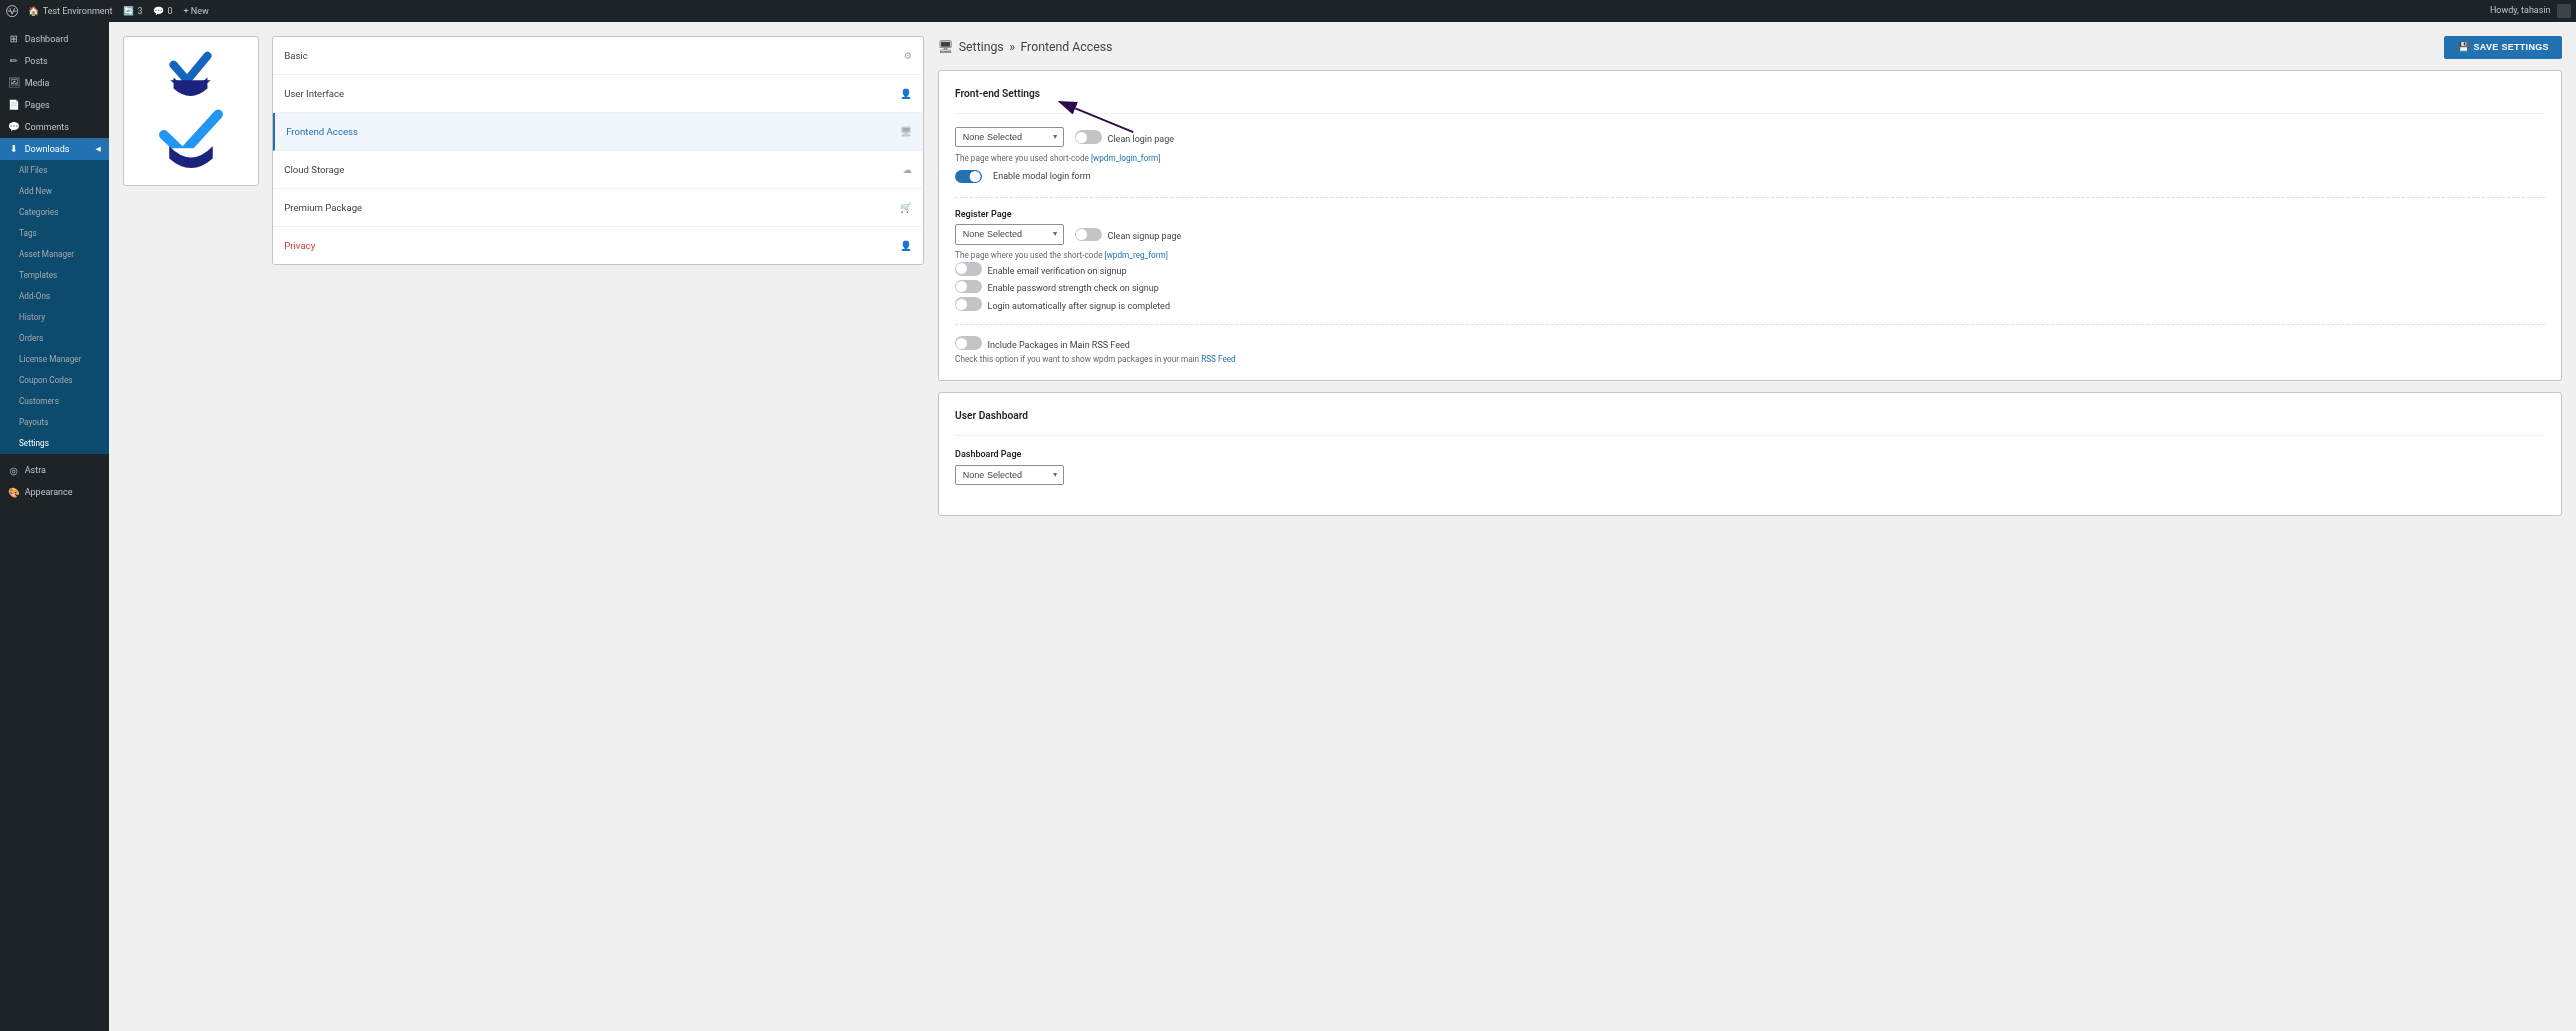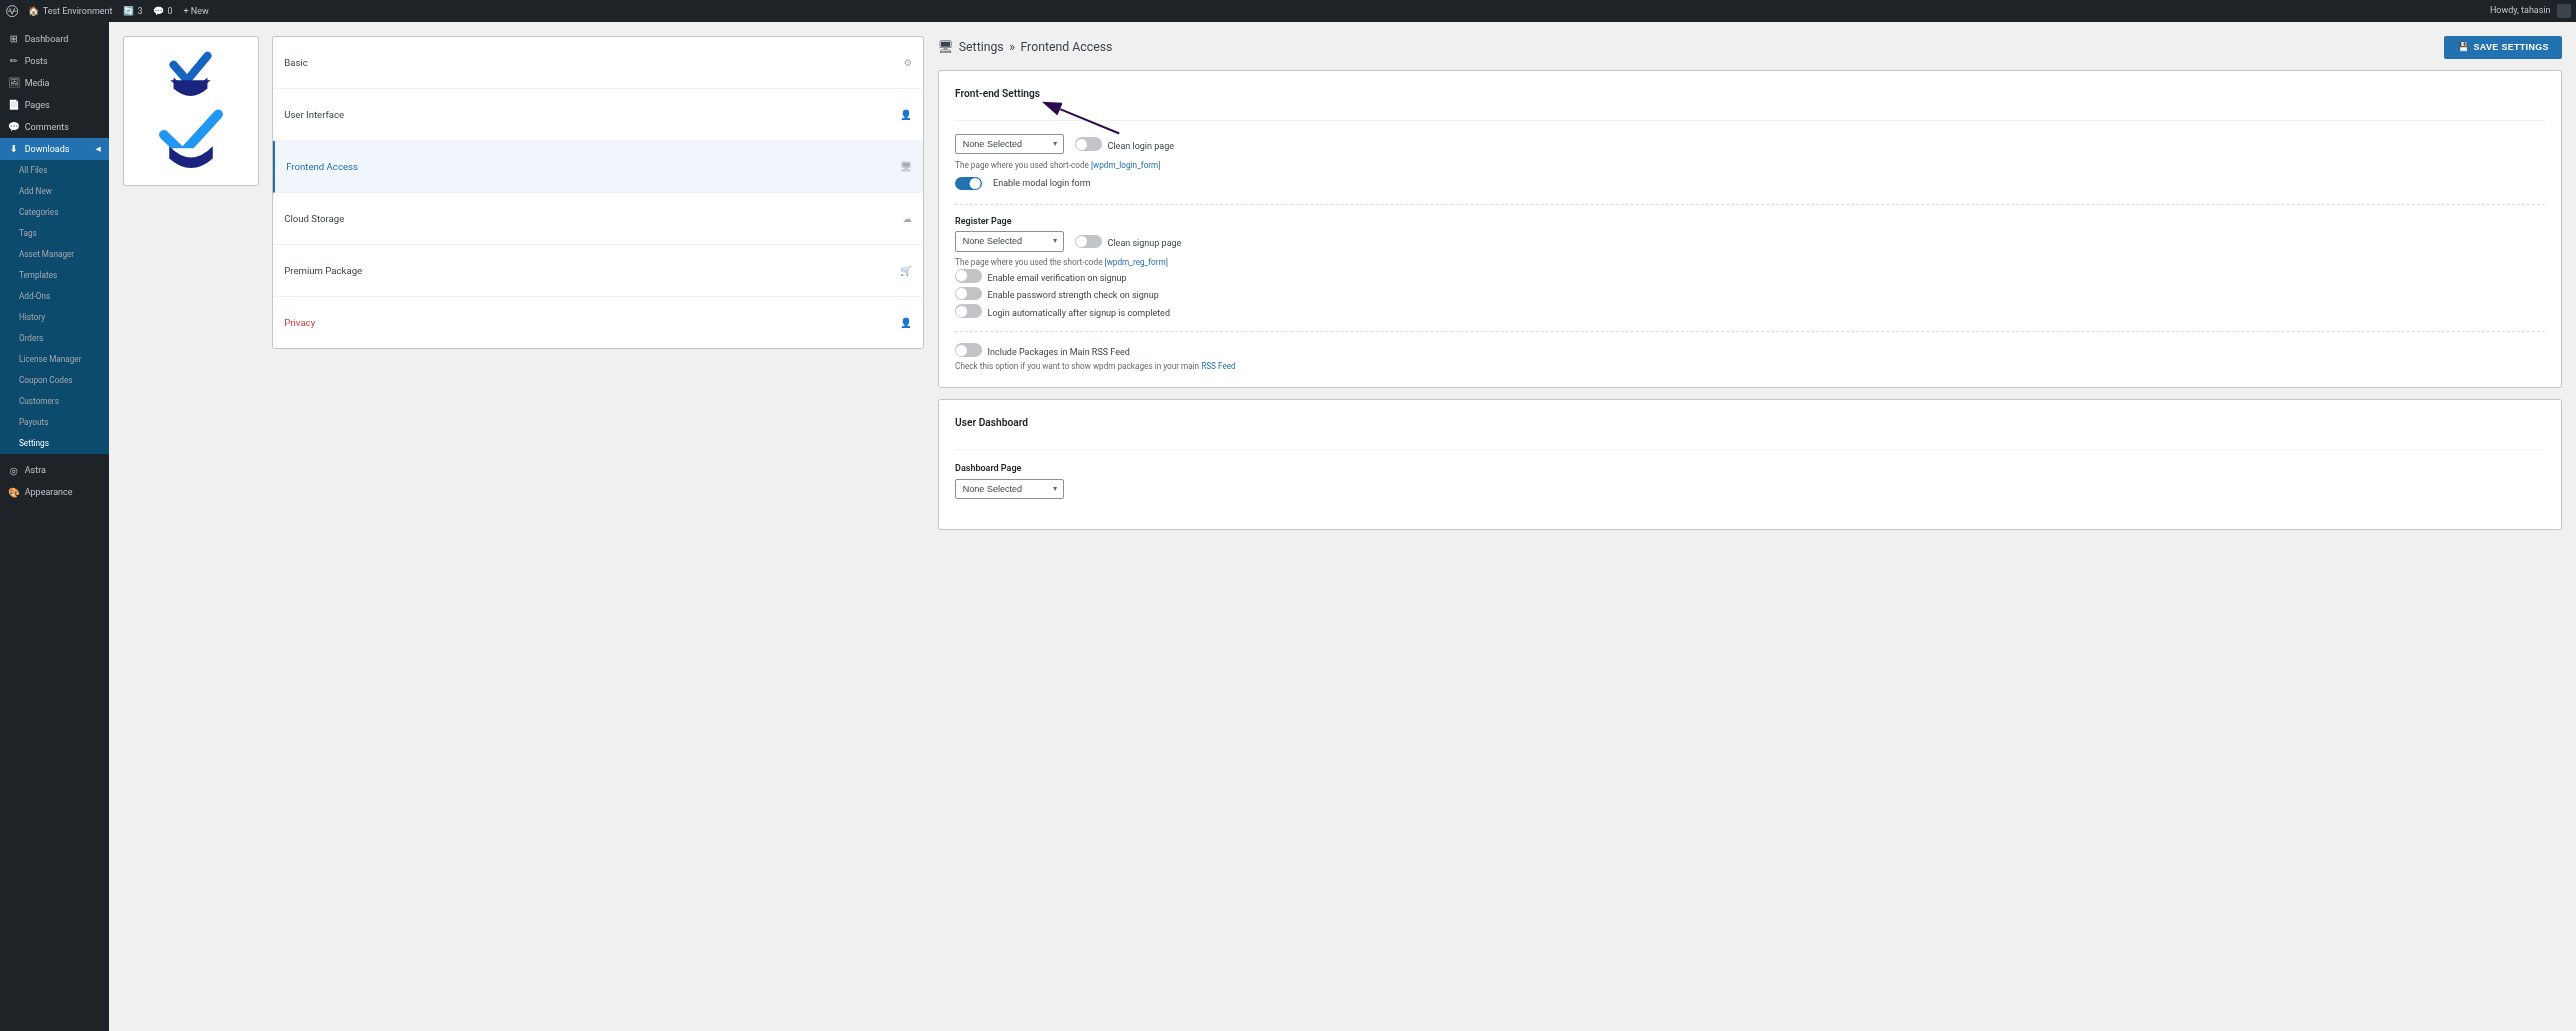--- a/index.html
+++ b/index.html
@@ -64,21 +64,21 @@
     }
     .plugin-logo-inner { text-align: center; }
     .tabs-list {
       background: #fff;
       border: 0.7px solid #c3c4c7;
       border-radius: 2.7px;
       overflow: hidden;
     }
     .tab-item {
       display: flex; align-items: center; justify-content: space-between;
-      padding: 20px 11px;
+      padding: 13px 11px;
       border-bottom: 0.7px solid #f0f0f1;
       cursor: pointer;
       font-size: 9.6px;
       color: #3c434a;
     }
     .tab-item:last-child { border-bottom: none; }
     .tab-item.active { background: #f0f6fc; border-left: 2px solid #2271b1; color: #2271b1; }
     .tab-item.privacy { color: #d63638; }
     .tab-icon { color: #a7aaad; }
     .tab-icon.privacy-icon { color: #d63638; }
@@ -113,21 +113,21 @@
       border: 0.7px solid #c3c4c7;
       border-radius: 2.7px;
       padding: 16.4px;
       margin-bottom: 11px;
     }
     .section-title {
       font-size: 10.2px;
       font-weight: 600;
       color: #1d2327;
       margin-bottom: 13.6px;
-      padding-bottom: 21px;
+      padding-bottom: 14px;
       border-bottom: 0.7px solid #f0f0f1;
     }
 
     
     .form-row { margin-bottom: 13.6px; }
     .form-row-label { font-weight: 600; font-size: 9px; margin-bottom: 5.5px; color: #1d2327; }
     .form-inline { display: flex; align-items: center; gap: 11px; margin-bottom: 5.5px; }
     .form-hint { font-size: 8.2px; color: #646970; margin-top: 2.7px; }
     .form-hint a { color: #2271b1; text-decoration: none; }
 

